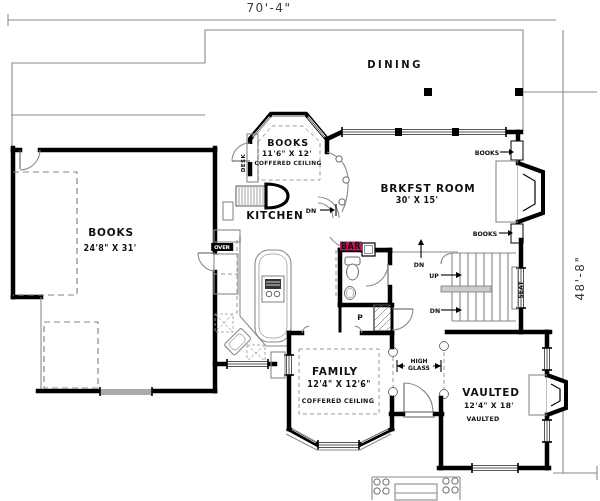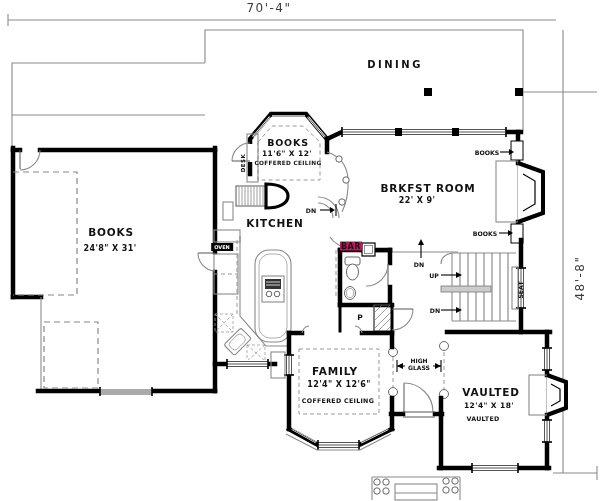--- a/index.html
+++ b/index.html
@@ -393,26 +393,26 @@
   <div class="lbl dim" style="left:269px;top:8px">70'-4"</div>
   <div class="lbl dim rot" style="left:580px;top:278px">48'-8"</div>
 
   <div class="lbl patio" style="left:395px;top:64px">DINING</div>
 
   <div class="lbl rm" style="left:288px;top:142px;font-size:9.5px">BOOKS</div>
   <div class="lbl sz" style="left:287px;top:153px;font-size:7.5px">11'6" X 12'</div>
   <div class="lbl note" style="left:288px;top:163px;font-size:5.8px">COFFERED CEILING</div>
 
   <div class="lbl rm" style="left:428px;top:188px">BRKFST ROOM</div>
-  <div class="lbl sz" style="left:417px;top:200px">22' X 9'</div>
+  <div class="lbl sz" style="left:417px;top:200px">30' X 15'</div>
 
   <div class="lbl rm" style="left:111px;top:232px">BOOKS</div>
   <div class="lbl sz" style="left:110px;top:248px">24'8" X 31'</div>
 
-  <div class="lbl rm" style="left:275px;top:223px">KITCHEN</div>
+  <div class="lbl rm" style="left:275px;top:215px">KITCHEN</div>
   <div class="lbl oven" style="left:222px;top:247px">OVEN</div>
 
   <div class="lbl tiny" style="left:311px;top:210px">DN</div>
   <div class="lbl bar" style="left:351px;top:246px">BAR</div>
   <div class="lbl tiny" style="left:419px;top:264px">DN</div>
   <div class="lbl tiny" style="left:434px;top:275px">UP</div>
   <div class="lbl tiny" style="left:435px;top:310px">DN</div>
 
   <div class="lbl tiny" style="left:487px;top:152px">BOOKS</div>
   <div class="lbl tiny" style="left:485px;top:233px">BOOKS</div>

